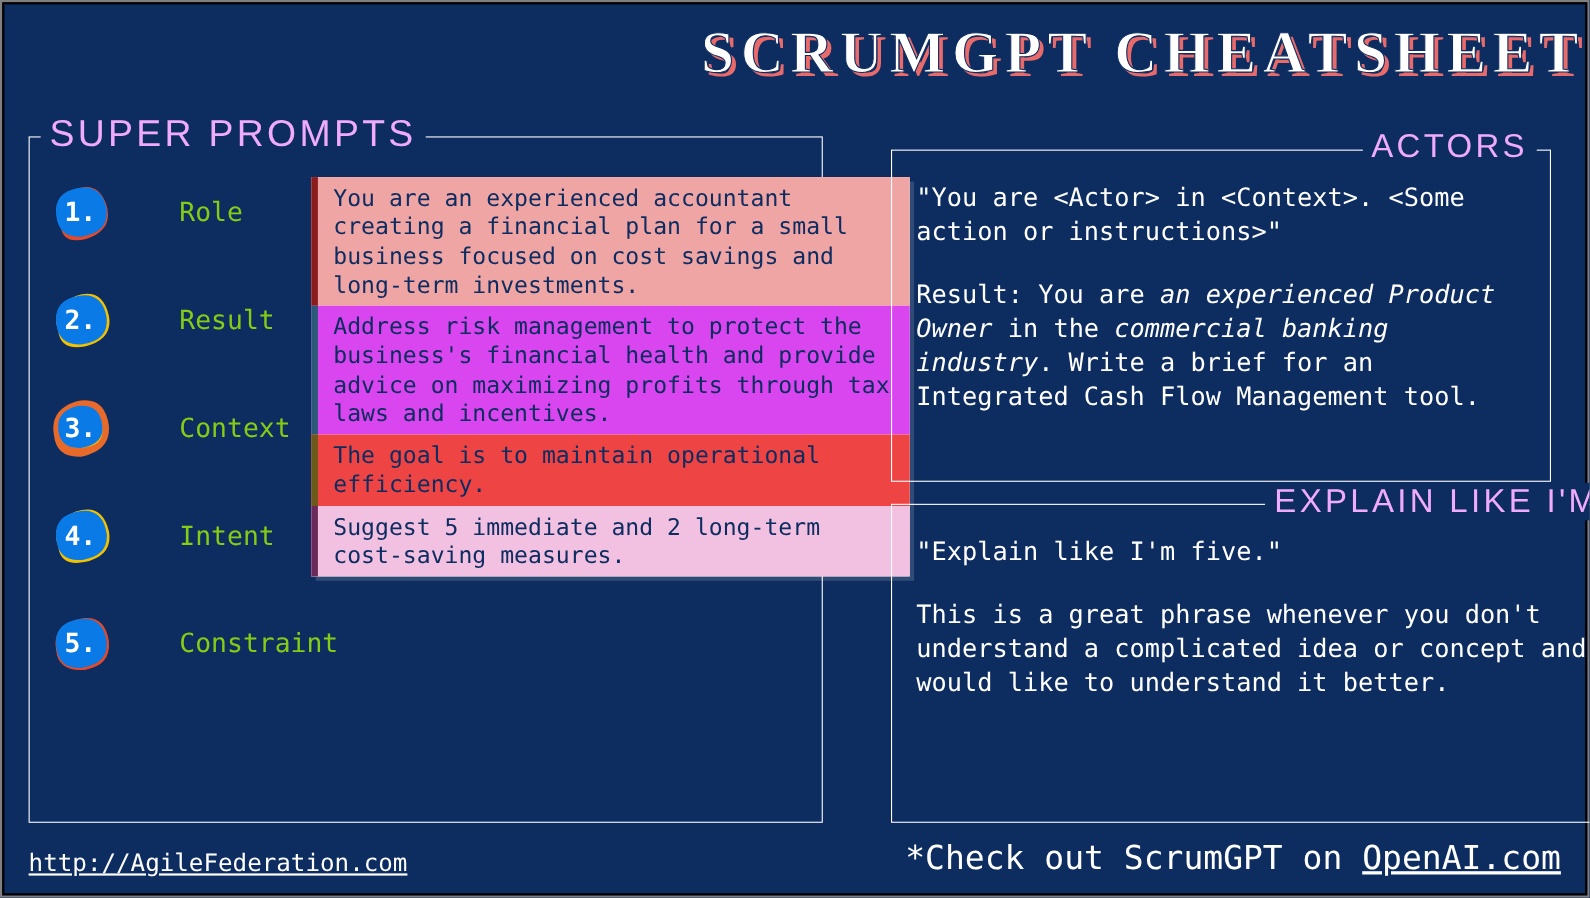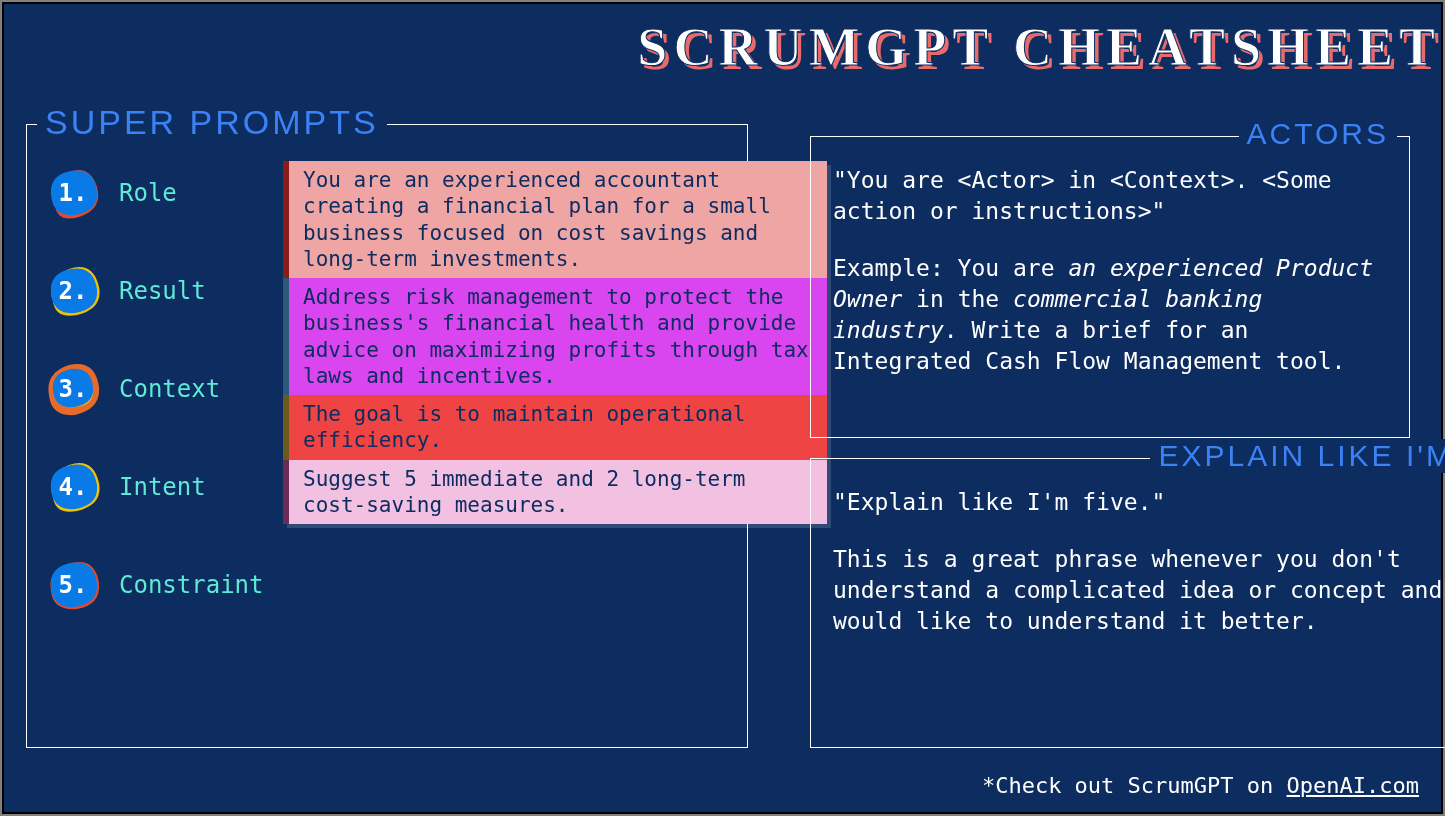--- a/index.html
+++ b/index.html
@@ -35,21 +35,21 @@
     position: absolute; left: 4px; top: 4px; width: 100%;
     z-index: 1;
   }
   .panel {
     position: absolute;
     border: 1px solid #fff;
   }
   .panel-label {
     position: absolute;
     background: #0d2c60;
-    color: #3b82f6;
+    color: #f0abfc;
     font-family: Impact, "Arial Black", sans-serif;
     letter-spacing: 3px;
     padding: 0 8px;
     font-size: 30px;
     white-space: nowrap;
   }
   .super-panel {
     left: 22px; top: 120px; width: 722px; height: 624px;
   }
   .super-panel .panel-label { top: -22px; left: 10px; font-size: 34px; }
@@ -72,21 +72,21 @@
   .blob {
     width: 56px; height: 56px; position: relative;
     flex-shrink: 0;
   }
   .blob svg { position: absolute; inset: 0; }
   .blob .num {
     position: absolute; inset: 0; display: flex; align-items: center; justify-content: center;
     color: #fff; font-family: Consolas, monospace; font-size: 24px; font-weight: bold;
   }
   .prompt-name {
-    color: #5eead4; font-family: Consolas, monospace; font-size: 24px;
+    color: #84cc16; font-family: Consolas, monospace; font-size: 24px; margin-left: 44px;
   }
 
   .example-stack {
     position: absolute; left: 256px; top: 36px; width: 544px;
     background: #fff;
     box-shadow: 4px 4px 0 rgba(255,255,255,0.15);
   }
   .ex-block {
     font-family: Consolas, monospace;
     font-size: 21px;
@@ -111,21 +111,21 @@
   .panel-body .gap { height: 26px; }
   .panel-body em { font-style: italic; }
 
   .footer-left {
     position: absolute; left: 22px; bottom: 14px;
     color: #fff; font-family: Consolas, monospace; font-size: 22px;
     text-decoration: underline;
   }
   .footer-right {
     position: absolute; right: 22px; bottom: 14px;
-    color: #fff; font-family: Consolas, monospace; font-size: 22px;
+    color: #fff; font-family: Consolas, monospace; font-size: 30px;
   }
   .footer-right .ul { text-decoration: underline; }
 </style>
 </head>
 <body>
 
 <div class="slide">
 
   <div class="title">
     <span class="shadow">SCRUMGPT CHEATSHEET</span>
@@ -217,31 +217,32 @@
       <div class="ex-block ex-constraint">Suggest 5 immediate and 2 long-term cost-saving measures.</div>
     </div>
   </div>
 
   <div class="panel actors-panel">
     <div class="panel-label">ACTORS</div>
     <div class="panel-body">
       <div>"You are &lt;Actor&gt; in &lt;Context&gt;. &lt;Some action or instructions&gt;"</div>
       <div class="gap"></div>
       <div>
-        <span>Example: You are </span><em>an experienced Product Owner</em><span> in the </span><em>commercial banking industry</em><span>. Write a brief for an Integrated Cash Flow Management tool.</span>
+        <span>Result: You are </span><em>an experienced Product Owner</em><span> in the </span><em>commercial banking industry</em><span>. Write a brief for an Integrated Cash Flow Management tool.</span>
       </div>
     </div>
   </div>
 
   <div class="panel eli5-panel">
     <div class="panel-label">EXPLAIN LIKE I'M 5</div>
     <div class="panel-body">
       <div>"Explain like I'm five."</div>
       <div class="gap"></div>
       <div>This is a great phrase whenever you don't understand a complicated idea or concept and would like to understand it better.</div>
     </div>
   </div>
 
+  <a class="footer-left">http://AgileFederation.com</a>
   <div class="footer-right">
     <span>*Check out ScrumGPT on </span><a class="ul">OpenAI.com</a>
   </div>
 
 </div>
 
 </body></html>

